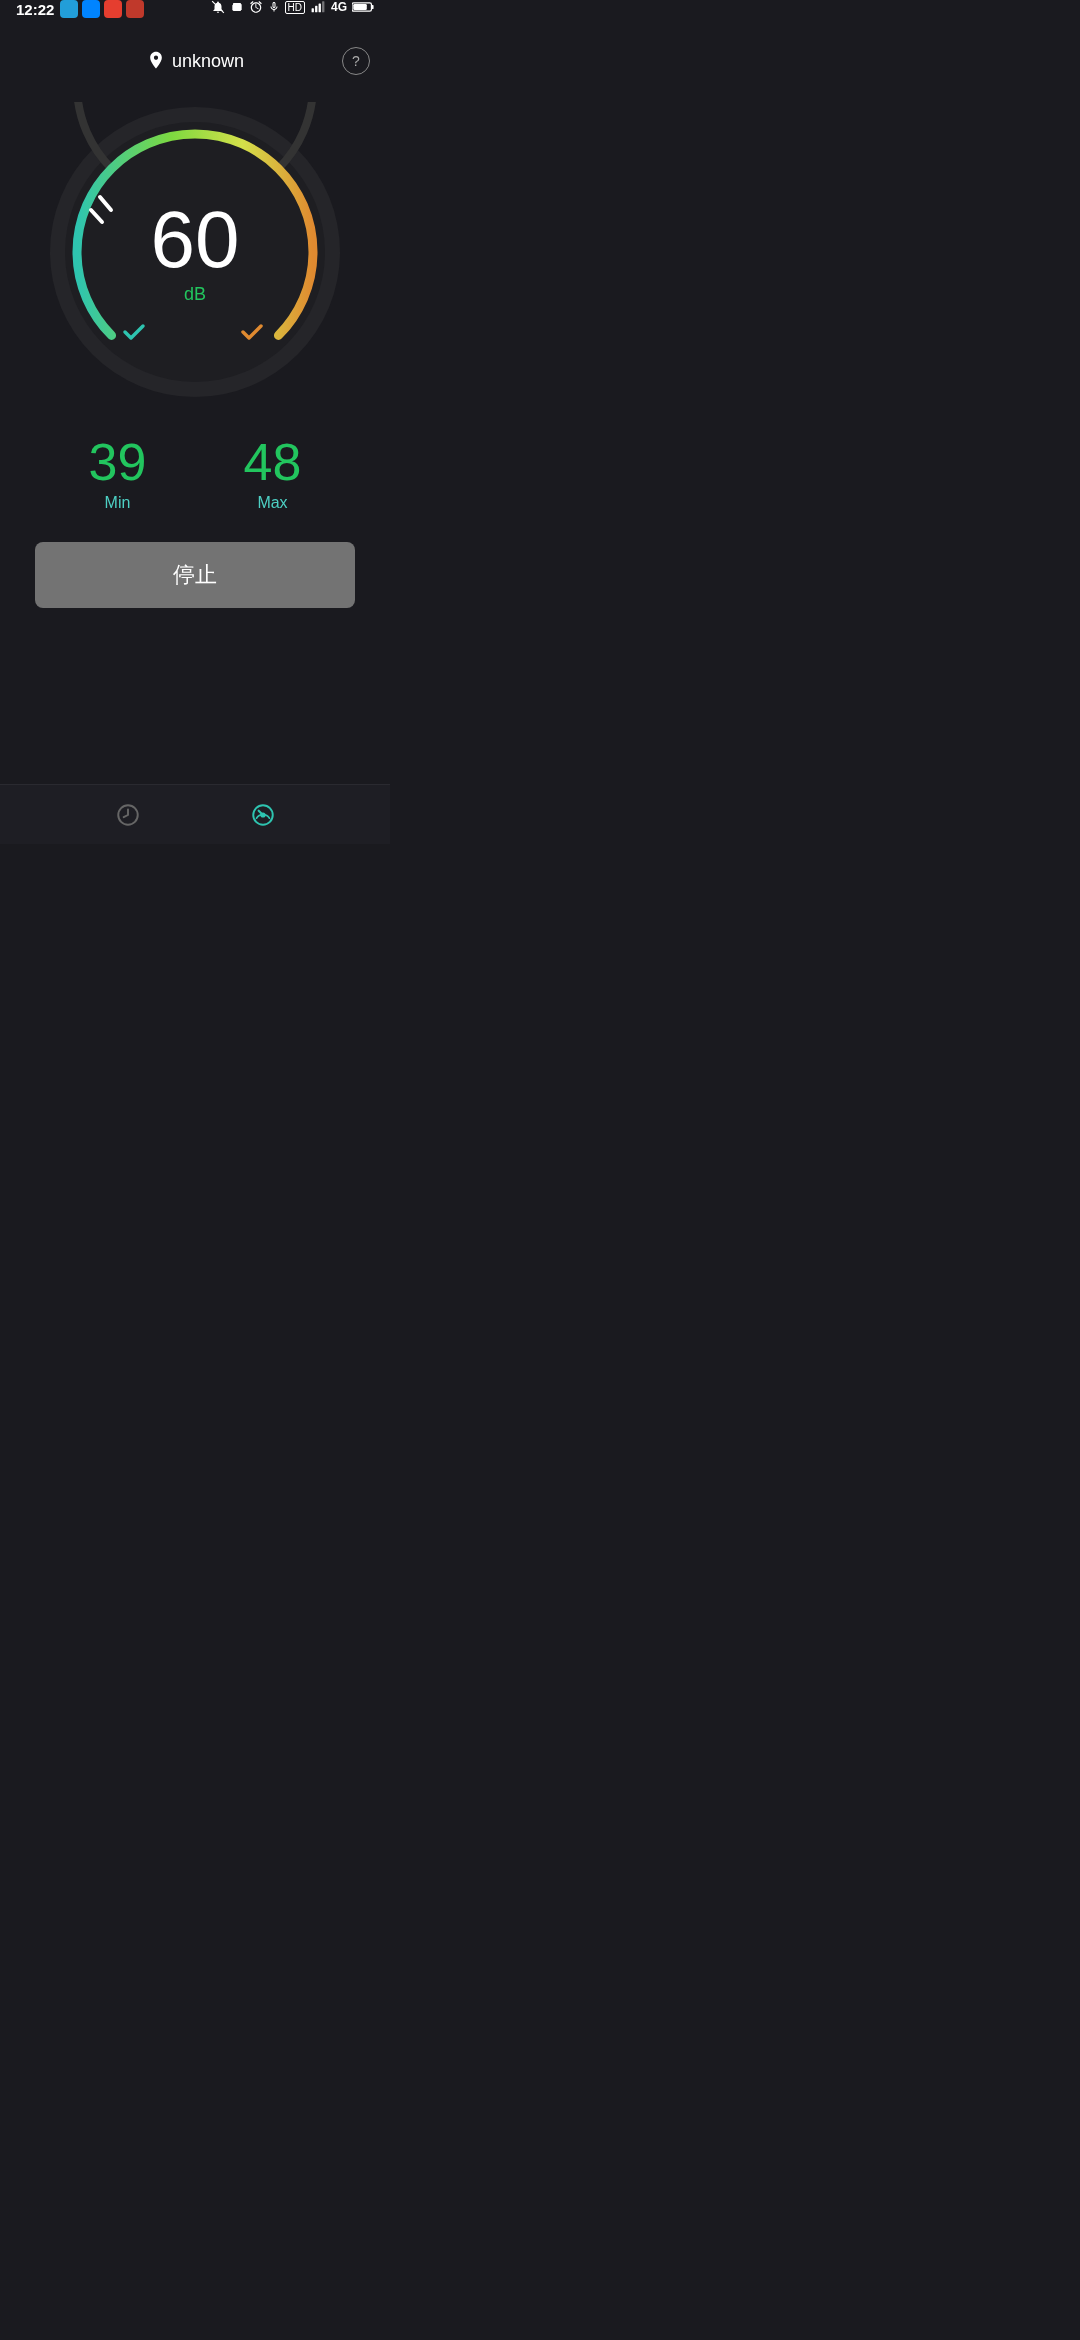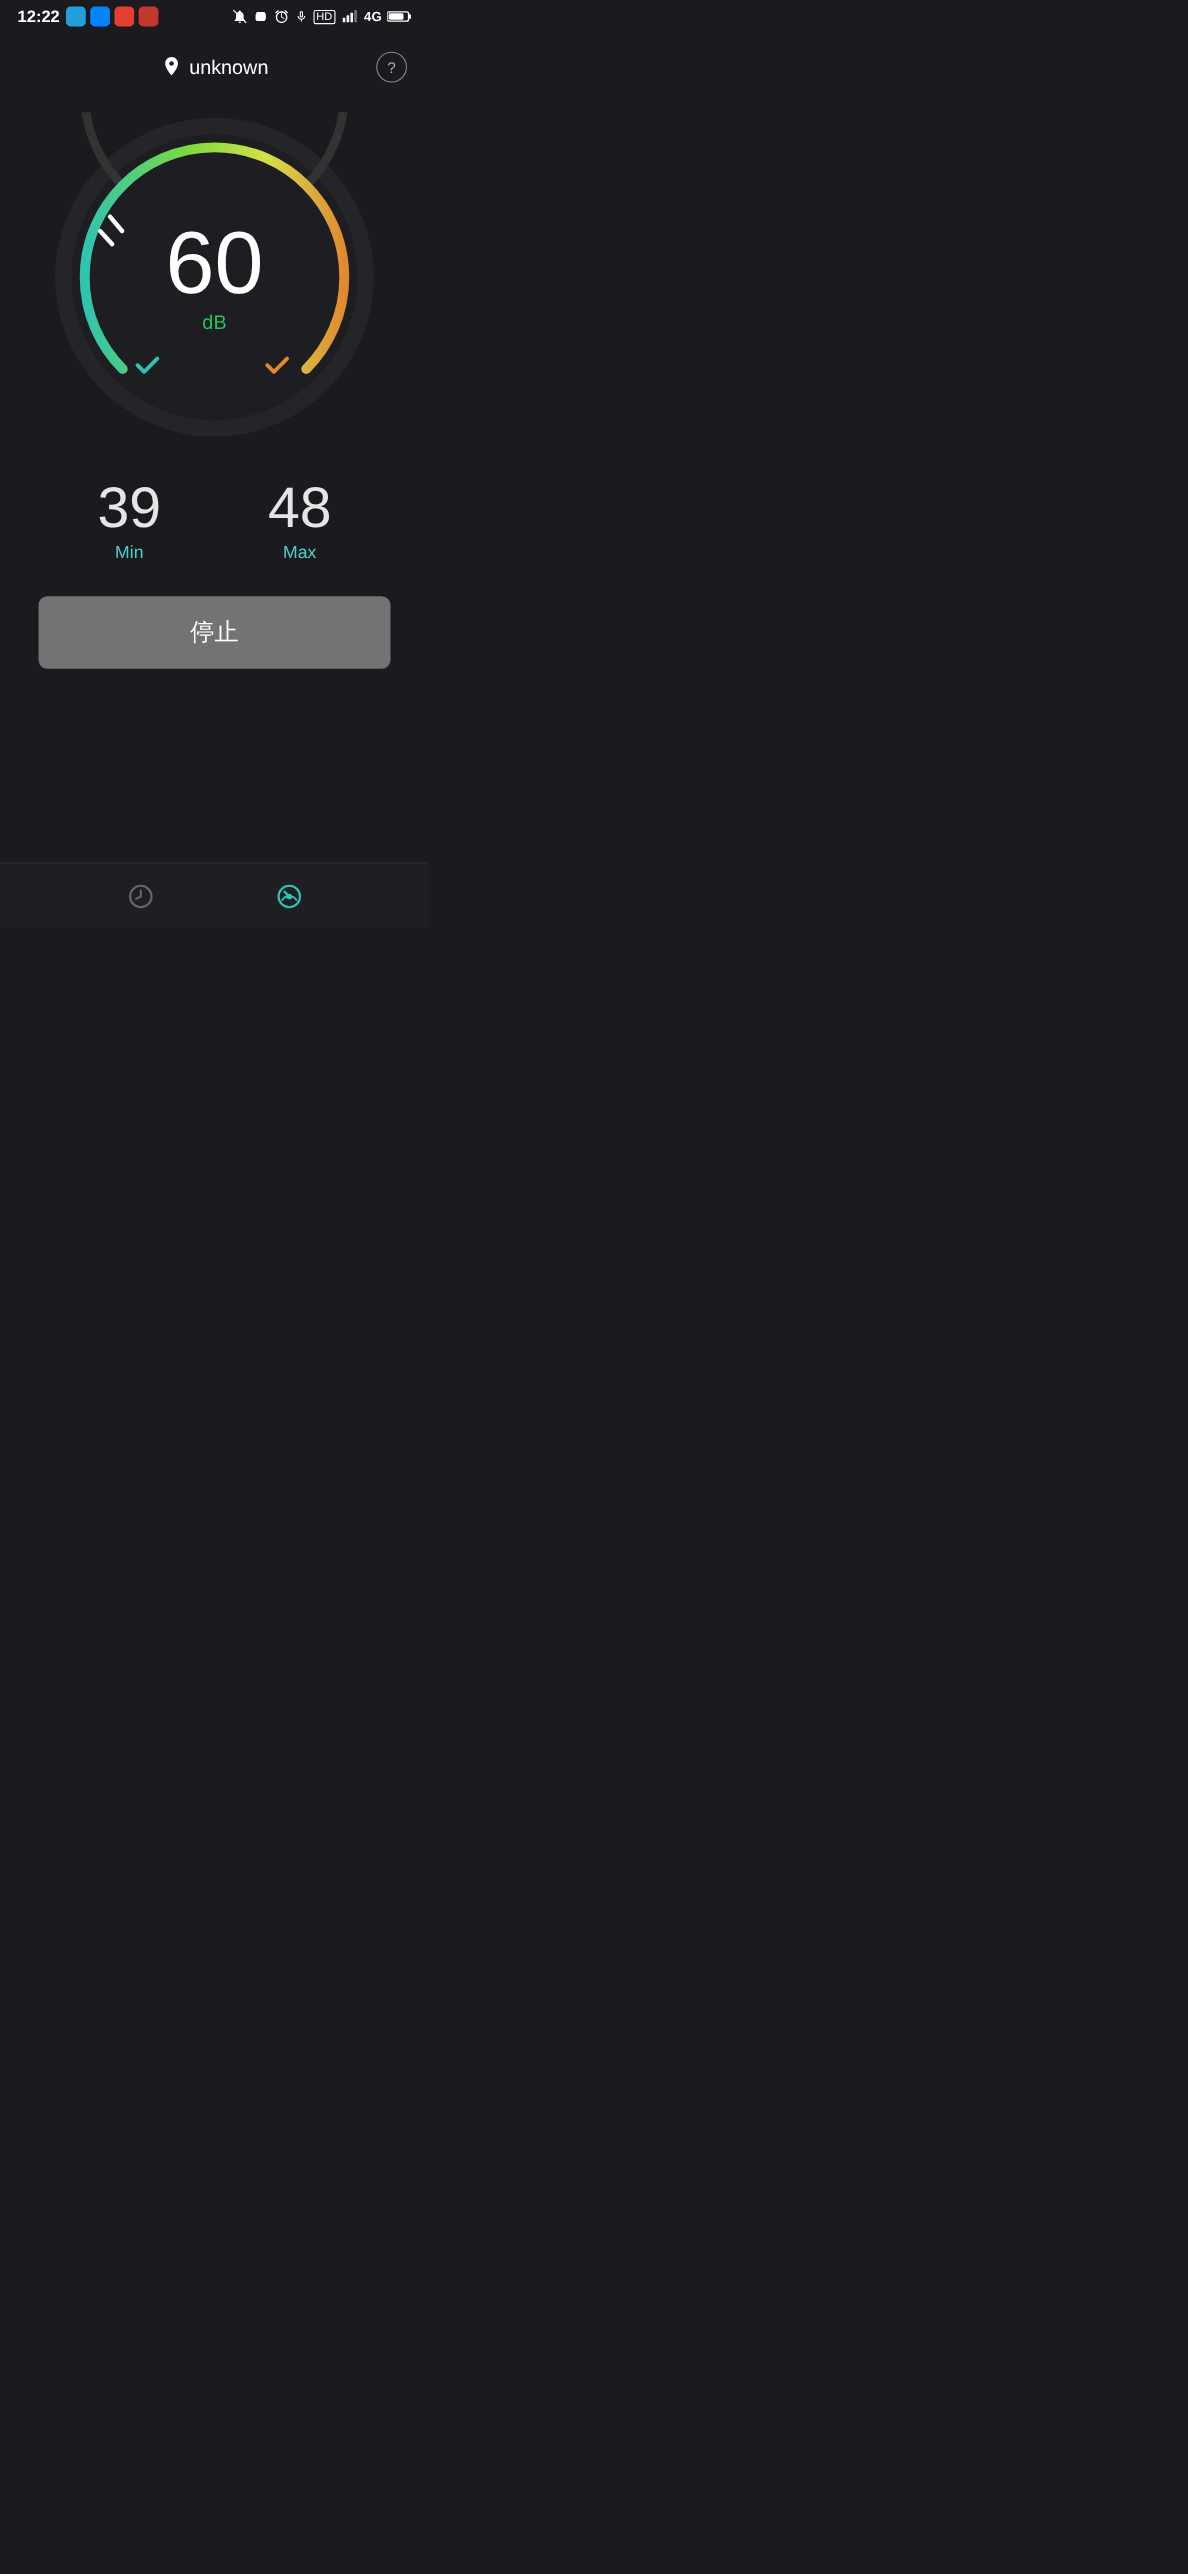--- a/index.html
+++ b/index.html
@@ -12,21 +12,21 @@
       font-family: -apple-system, 'PingFang SC', 'Helvetica Neue', sans-serif;
       color: #fff;
       overflow: hidden;
       position: relative;
     }
 
     
     .status-bar {
       display: flex;
       justify-content: space-between;
-      align-items: center;
+      align-items: flex-start;
       padding: 0 16px 6px;
       height: 36px;
     }
 
     .status-time {
       font-size: 15px;
       font-weight: 600;
       color: #fff;
     }
 
@@ -129,21 +129,21 @@
       padding: 24px 40px 20px;
     }
 
     .stat-item {
       text-align: center;
     }
 
     .stat-value {
       font-size: 52px;
       font-weight: 300;
-      color: #e5e5e5;
+      color: #22c55e;
       line-height: 1;
     }
 
     .stat-label {
       font-size: 16px;
       color: #4dd0c4;
       margin-top: 6px;
     }
 
     

